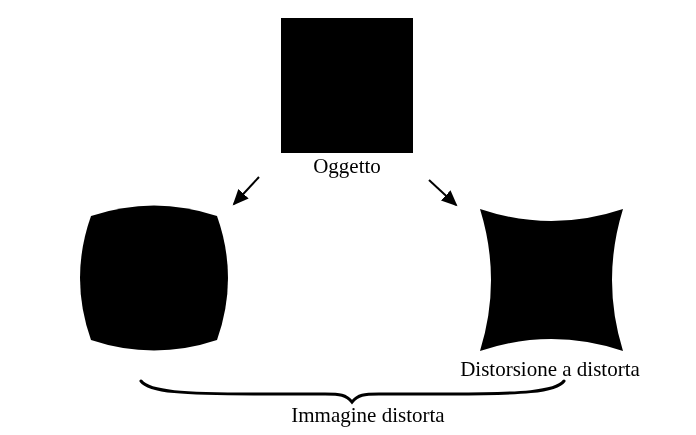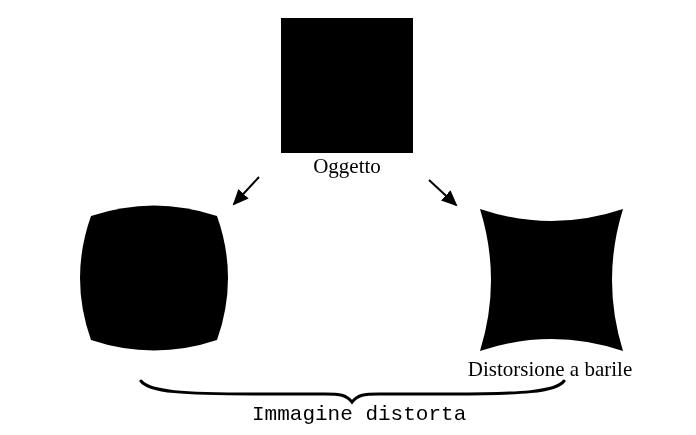--- a/index.html
+++ b/index.html
@@ -60,20 +60,20 @@
     <line x1="5" y1="4" x2="32" y2="29" marker-end="url(#ah-r)"></line>
   </svg>
 
   <svg class="shape abs" style="left:78px; top:204px;" width="152" height="148" viewBox="0 0 152 148">
     <path d="M 13 12 Q 76 -9 139 12 Q 161 74 139 136 Q 76 157 13 136 Q -9 74 13 12 Z"></path>
   </svg>
 
   <svg class="shape abs" style="left:478px; top:207px;" width="147" height="146" viewBox="0 0 147 146">
     <path d="M 2 2 Q 73.5 26 145 2 Q 123 73 145 144 Q 73.5 120 2 144 Q 24 73 2 2 Z"></path>
   </svg>
-  <div class="label" style="left:450px; top:357px; width:200px;">Distorsione a barile</div>
+  <div class="label" style="left:450px; top:357px; width:200px;">Distorsione a distorta</div>
 
   <svg class="brace abs" style="left:139px; top:379px;" width="427" height="26" viewBox="0 0 427 26">
     <path d="M 2 2 C 10 13, 45 15, 115 15 L 186 15 C 201 15, 207 15.5, 213 23 C 219 15.5, 225 15, 240 15 L 312 15 C 382 15, 417 13, 425 2"></path>
   </svg>
-  <div class="label" style="left:252px; top:403px; width:200px;font-family:Liberation Mono, monospace;">Immagine distorta</div>
+  <div class="label" style="left:268px; top:403px; width:200px;">Immagine distorta</div>
 
 </div>
 
 </body></html>

